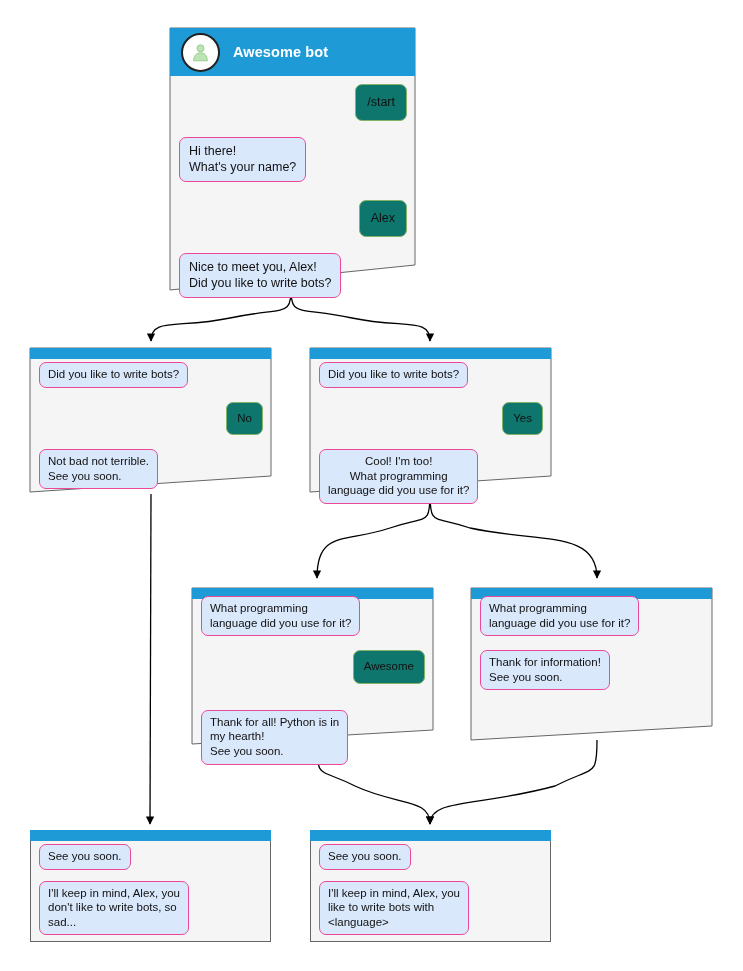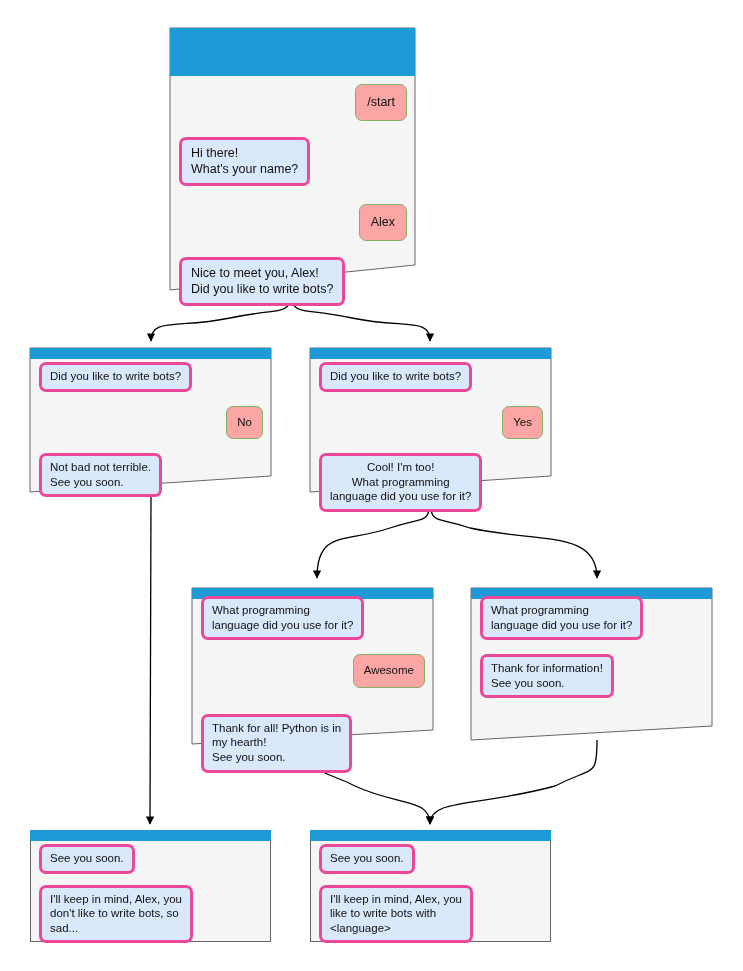--- a/index.html
+++ b/index.html
@@ -54,24 +54,24 @@
     border-radius:7px;
     font-size:11.5px;
     line-height:14.6px;
     color:#111111;
     padding:4px 8px 5px 8px;
     white-space:pre-line;
     max-width:82%;
   }
   .bubble.bot{
     background:#DAE8FC;
-    border:3px solid #ec4899;
+    border:1px solid #ec4899;
   }
   .bubble.user{
-    background:#fca5a5;
+    background:#0f766e;
     border:1px solid #82B366;
     padding:8px 10px 9px 10px;
   }
   .bubble.big{font-size:12.5px;line-height:16px;padding:5px 9px 6px 9px;}
   .bubble.user.big{font-size:12.5px;padding:9px 11px 10px 11px;}
 </style>
 </head>
 <body>
 
 <div id="canvas">
@@ -93,20 +93,29 @@
 
     <path d="M 317,744 C 317,780 320,768 355,786 C 398,806 430,798 430,824" fill="none" stroke="#000000" stroke-width="1.3" marker-end="url(#arrow)"></path>
     <path d="M 597,740 C 597,778 594,766 555,786 C 478,807 430,798 430,824" fill="none" stroke="#000000" stroke-width="1.3" marker-end="url(#arrow)"></path>
   </svg>
 
   <div class="card" style="left:170px;top:28px;width:245px;height:262px;">
     <svg class="shell" width="245" height="262">
       <polygon points="0,0 245,0 245,237 0,262" fill="#F5F5F5" stroke="#666666" stroke-width="1"></polygon>
       <rect x="0" y="0" width="245" height="48" fill="#1E9BD7"></rect>
     </svg>
+    <div class="titlebar big">
+      <div class="avatar">
+        <svg width="21" height="21" viewBox="0 0 24 24">
+          <circle cx="12" cy="7.2" r="4.0" fill="#BDE2B4" stroke="#8FCB83" stroke-width="1"></circle>
+          <path d="M4.2 21.5 C4.2 15.2 7.6 12.4 12 12.4 C16.4 12.4 19.8 15.2 19.8 21.5 Z" fill="#BDE2B4" stroke="#8FCB83" stroke-width="1"></path>
+        </svg>
+      </div>
+      <div class="bot-title">Awesome bot</div>
+    </div>
     <div class="chatarea" style="top:48px;padding:8px 8px 0 9px;box-sizing:border-box;">
       <div class="row right">
         <div class="bubble user big">/start</div>
       </div>
       <div class="row left" style="margin-top:16px;">
         <div class="bubble bot big">Hi there!
 What's your name?</div>
       </div>
       <div class="row right" style="margin-top:18px;">
         <div class="bubble user big">Alex</div>

